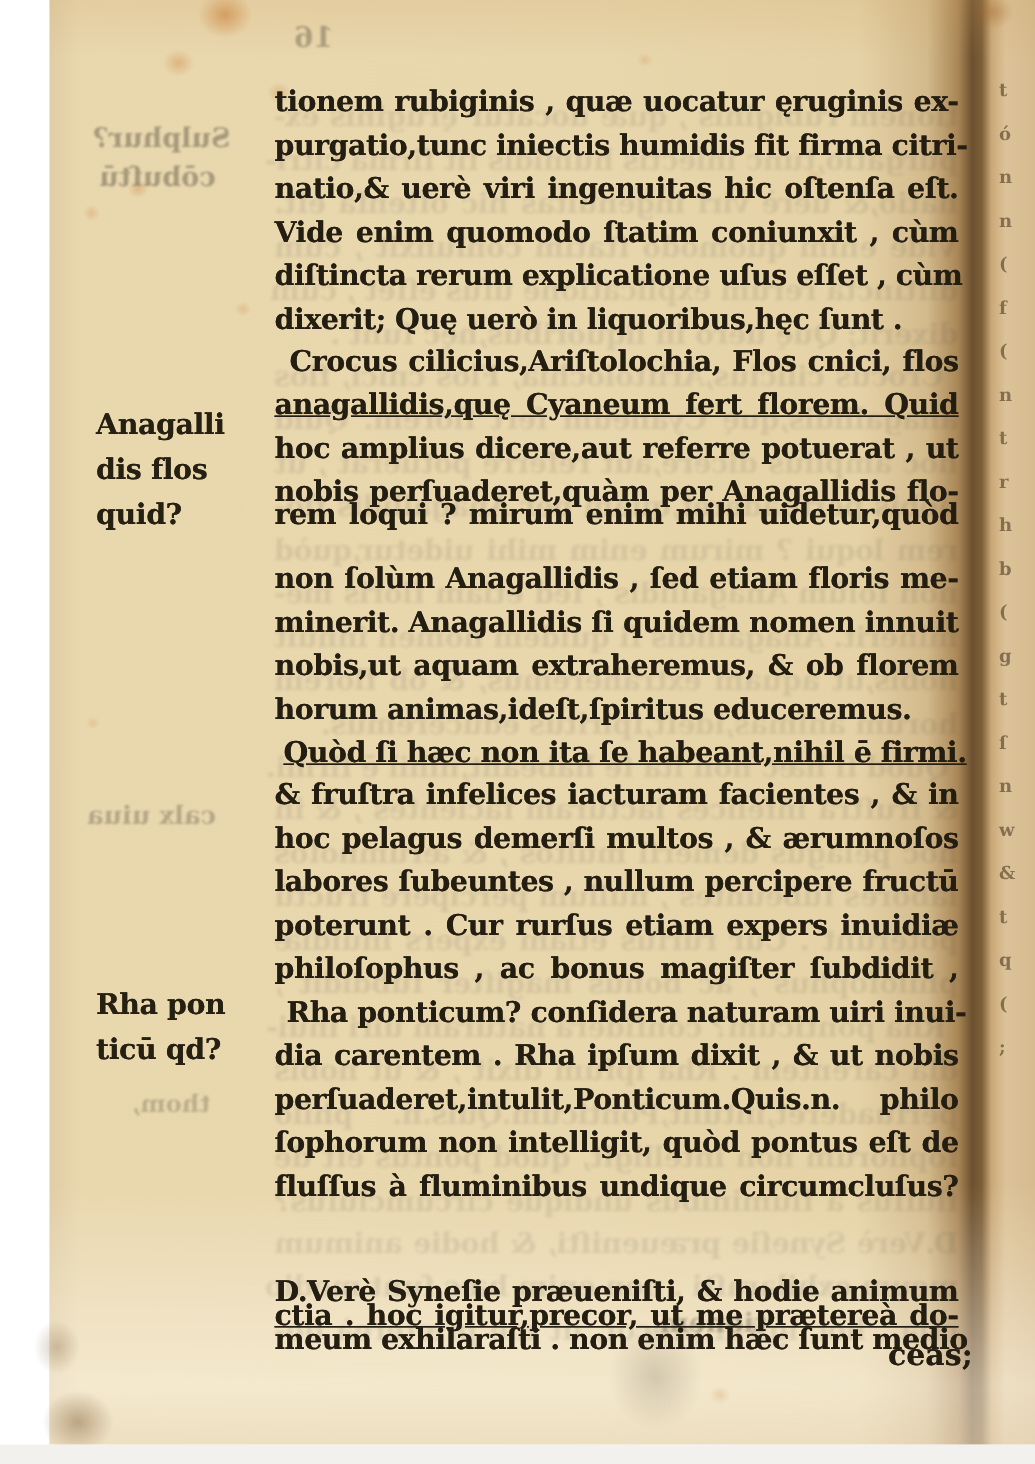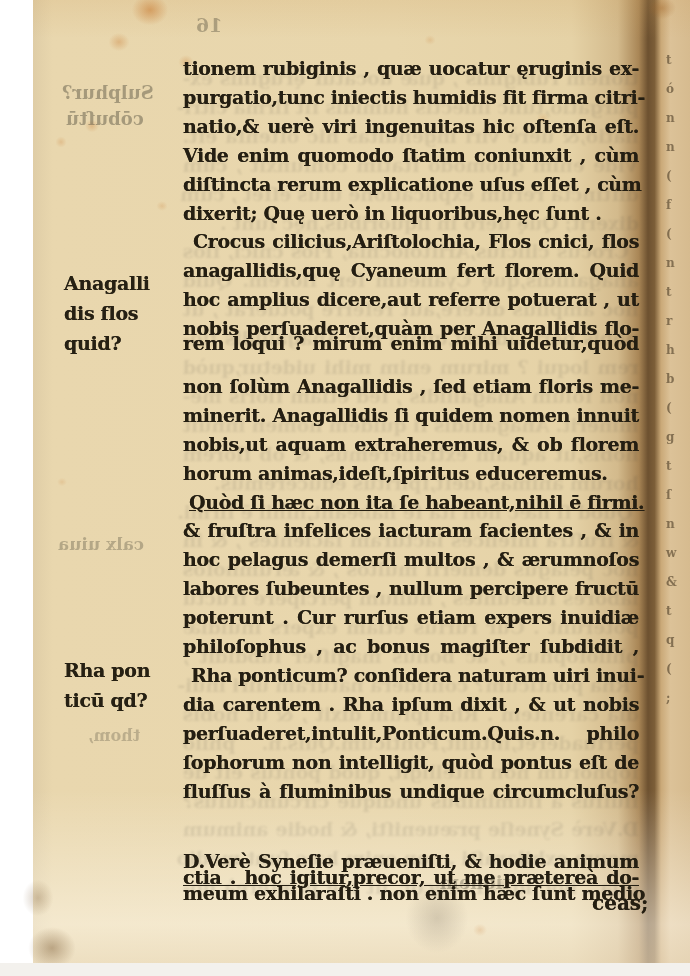--- a/index.html
+++ b/index.html
@@ -116,21 +116,21 @@
       <div class="textline just" style="top: 866.2px;">ctia . hoc igitur,precor, ut me prætereà do-</div>
     </div>
     <div id="body-text">
       <div class="textline just" style="top: 57px;">tionem rubiginis , quæ uocatur ęruginis ex-</div>
       <div class="textline just" style="top: 85.9px;">purgatio,tunc iniectis humidis fit firma citri-</div>
       <div class="textline just" style="top: 114.8px;">natio,&amp; uerè viri ingenuitas hic oſtenſa eſt.</div>
       <div class="textline just" style="top: 143.7px;">Vide enim quomodo ſtatim coniunxit , cùm</div>
       <div class="textline just" style="top: 172.6px;">diſtincta rerum explicatione uſus eſſet , cùm</div>
       <div class="textline" style="top: 201.5px;">dixerit; Quę uerò in liquoribus,hęc ſunt .</div>
       <div class="textline just" style="top: 230.4px; text-indent: 10px;">Crocus cilicius,Ariſtolochia, Flos cnici, flos</div>
-      <div class="textline just" style="top: 259.3px;">anagallidis,quę Cyaneum fert florem. Quid</div>
+      <div class="textline just" style="top: 259.3px; text-decoration: underline;">anagallidis,quę Cyaneum fert florem. Quid</div>
       <div class="textline just" style="top: 288.2px;">hoc amplius dicere,aut referre potuerat , ut</div>
       <div class="textline just" style="top: 317.1px;">nobis perſuaderet,quàm per Anagallidis flo-</div>
       <div class="textline just" style="top: 332px;">rem loqui ? mirum enim mihi uidetur,quòd</div>
       <div class="textline just" style="top: 374.9px;">non ſolùm Anagallidis , ſed etiam floris me-</div>
       <div class="textline just" style="top: 403.8px;">minerit. Anagallidis ſi quidem nomen innuit</div>
       <div class="textline just" style="top: 432.7px;">nobis,ut aquam extraheremus, &amp; ob florem</div>
       <div class="textline" style="top: 461.6px;">horum animas,ideſt,ſpiritus educeremus.</div>
       <div class="textline just" style="top: 490.5px; text-indent: 6px; text-decoration: underline;">Quòd ſi hæc non ita ſe habeant,nihil ē firmi.</div>
       <div class="textline just" style="top: 519.4px;">&amp; fruſtra infelices iacturam facientes , &amp; in</div>
       <div class="textline just" style="top: 548.3px;">hoc pelagus demerſi multos , &amp; ærumnoſos</div>

